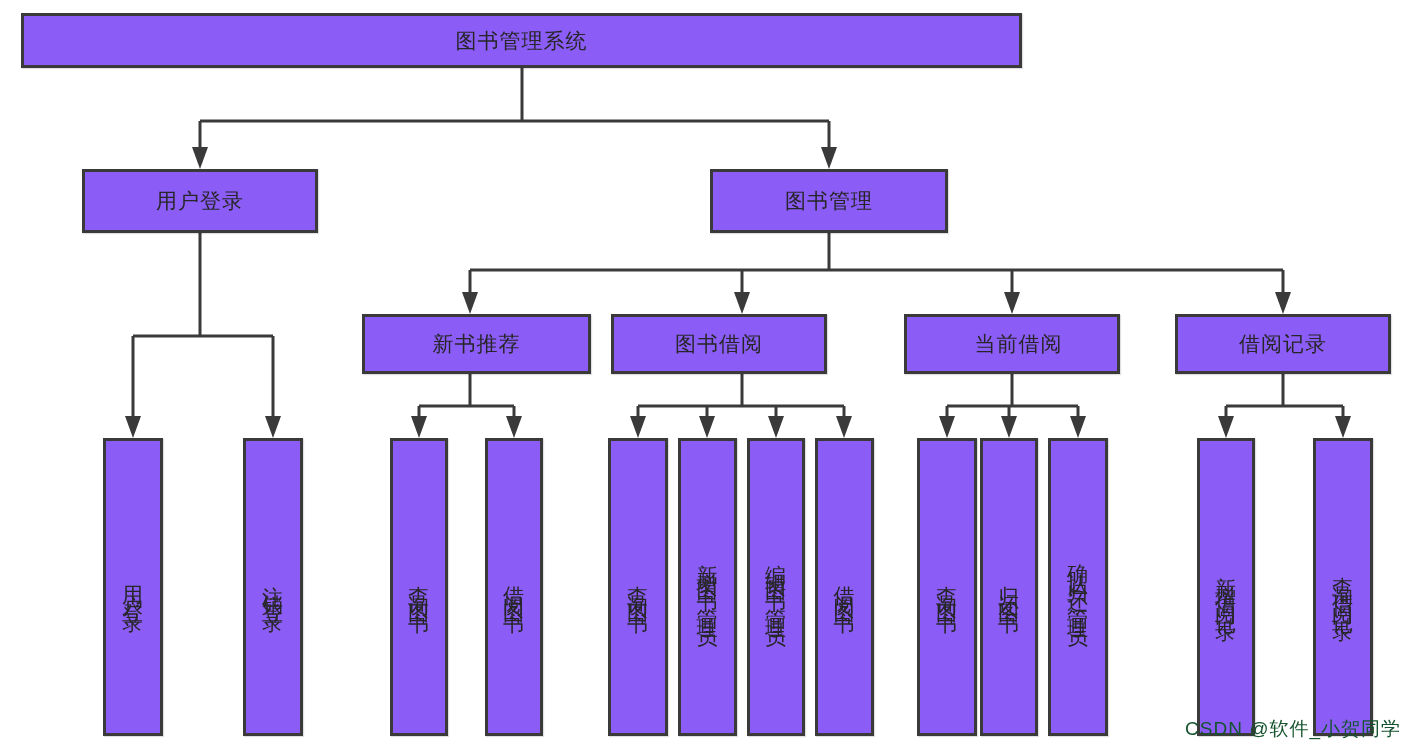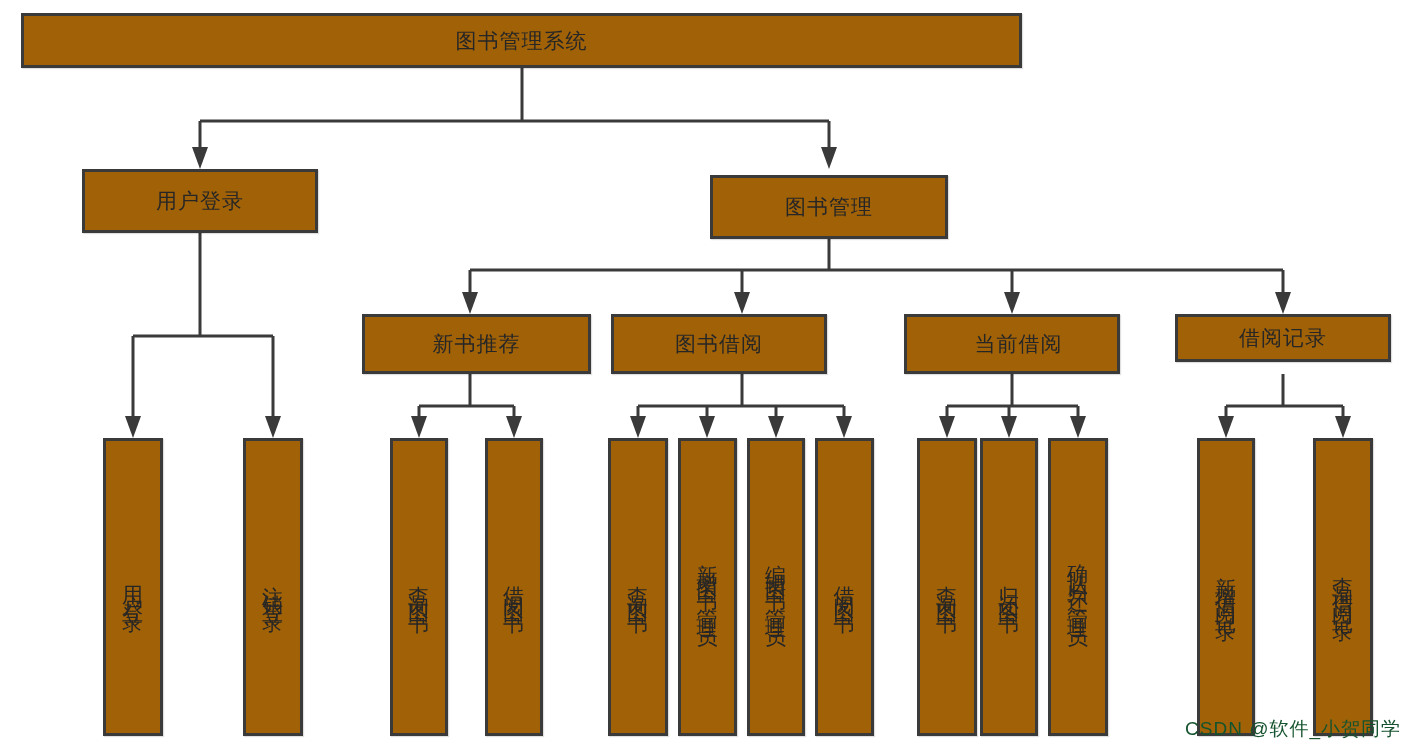--- a/index.html
+++ b/index.html
@@ -17,21 +17,21 @@
   }
   #connectors {
     position: absolute;
     left: 0;
     top: 0;
     pointer-events: none;
   }
   .box {
     position: absolute;
     box-sizing: border-box;
-    background: #a16207;
+    background: #8b5cf6;
     border: 3px solid #3a3a3a;
     display: flex;
     align-items: center;
     justify-content: center;
     color: #262626;
     font-size: 21px;
     letter-spacing: 1px;
     white-space: nowrap;
     box-shadow: 1px 1px 1px rgba(0,0,0,0.12);
   }
@@ -99,26 +99,26 @@
       <polygon points="1001,416 1017,416 1009,438"></polygon>
       <polygon points="1070,416 1086,416 1078,438"></polygon>
       <polygon points="1218,416 1234,416 1226,438"></polygon>
       <polygon points="1335,416 1351,416 1343,438"></polygon>
     </g>
   </svg>
 
   <div class="box" style="left:21px; top:13px; width:1001px; height:55px;">图书管理系统</div>
 
   <div class="box" style="left:82px; top:169px; width:236px; height:64px;">用户登录</div>
-  <div class="box" style="left:710px; top:169px; width:238px; height:64px;margin-top:6px;">图书管理</div>
+  <div class="box" style="left:710px; top:169px; width:238px; height:64px;">图书管理</div>
 
   <div class="box" style="left:362px; top:314px; width:229px; height:60px;">新书推荐</div>
   <div class="box" style="left:611px; top:314px; width:216px; height:60px;">图书借阅</div>
   <div class="box" style="left:904px; top:314px; width:216px; height:60px;padding-left:13px;">当前借阅</div>
-  <div class="box" style="left:1175px; top:314px; width:216px; height:48px;">借阅记录</div>
+  <div class="box" style="left:1175px; top:314px; width:216px; height:60px;">借阅记录</div>
 
   <div class="box leaf" style="left:103px; width:60px;">
     <span class="vtext">用户登录</span>
   </div>
   <div class="box leaf" style="left:243px; width:60px;">
     <span class="vtext">注销登录</span>
   </div>
 
   <div class="box leaf" style="left:390px; width:58px;">
     <span class="vtext">查询图书</span>

